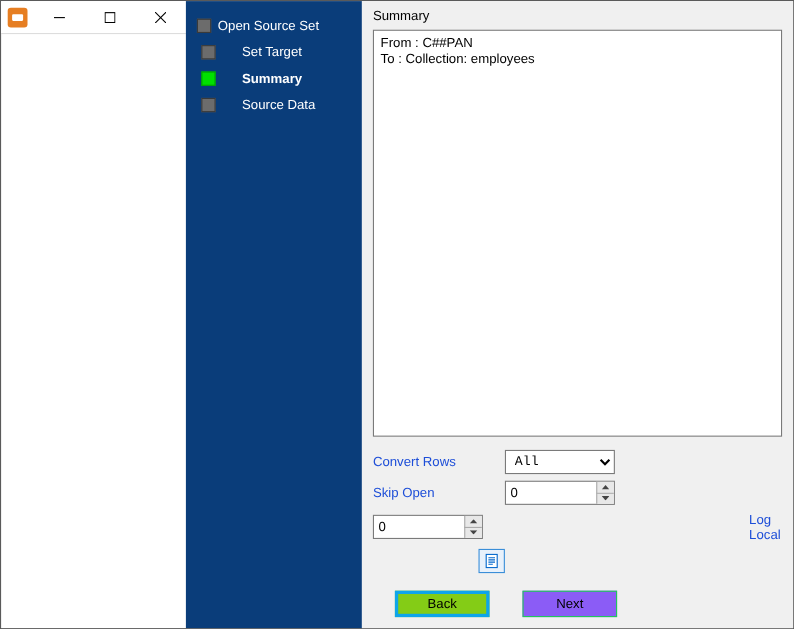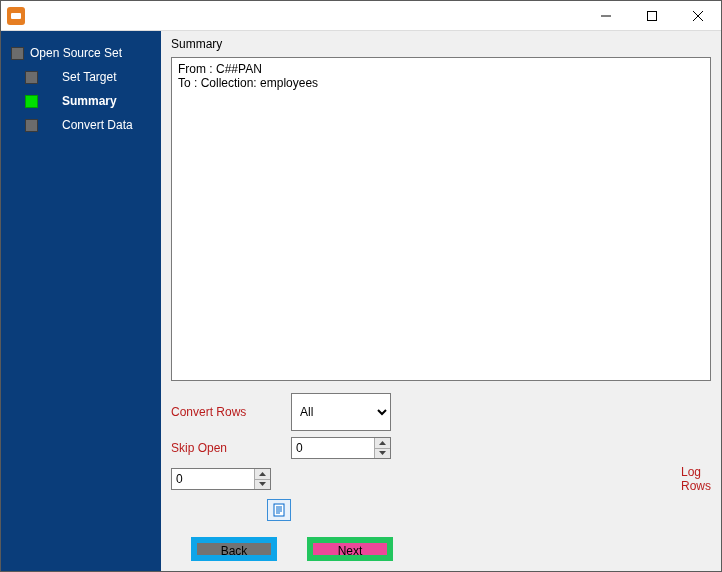--- a/index.html
+++ b/index.html
@@ -8,21 +8,20 @@
     font-family: "Segoe UI", Tahoma, sans-serif;
     font-size: 12px;
     background: #fff;
     overflow: hidden;
   }
   .window {
     width: 722px;
     height: 572px;
     border: 1px solid #5a5a5a;
     display: flex;
-    flex-direction: column;
     background: #fff;
   }
   .titlebar {
     height: 30px;
     background: #fff;
     display: flex;
     align-items: center;
     padding-left: 6px;
     border-bottom: 1px solid #ddd;
   }
@@ -78,21 +77,21 @@
     background: #6c6c6c;
     border: 1px solid #3a3a3a;
   }
   .step.active .box {
     background: #00e000;
     border: 1px solid #00a000;
   }
   .step.active .label {
     font-weight: bold;
   }
-  .step.child { margin-left: 14px; gap: 24px; }
+  .step.child { margin-left: 4px; gap: 24px; }
   .main {
     flex: 1;
     background: #f0f0f0;
     display: flex;
     flex-direction: column;
     padding: 6px 10px 10px 10px;
     gap: 6px;
   }
   .group-label {
     color: #000;
@@ -108,27 +107,27 @@
     color: #000;
     min-height: 0;
   }
   .form-rows {
     display: grid;
     grid-template-columns: 120px 1fr 30px;
     row-gap: 6px;
     align-items: center;
     margin-top: 6px;
   }
-  .form-label { color: #b91c1c; }
+  .form-label { color: #1d4ed8; }
   select.form-ctrl, input.form-ctrl {
-    height: 38px;
+    height: 22px;
     border: 1px solid #7a7a7a;
     background: #fff;
     padding: 1px 4px;
-    font-family: Liberation Sans, sans-serif;
+    font-family: Liberation Mono, monospace;
     font-size: 12px;
     width: 100%;
   }
   select.form-ctrl {
     width: 100px;
   }
   .spin-wrap {
     position: relative;
     width: 100px;
   }
@@ -173,28 +172,28 @@
   .footer-btns {
     display: flex;
     gap: 30px;
     justify-content: flex-start;
     margin-top: 10px;
     margin-left: 20px;
   }
   .footer-btns button {
     width: 86px;
     height: 24px;
-    border: 6px solid #0ea5e9;
-    background: #737373;
+    border: 3px solid #0ea5e9;
+    background: #84cc16;
     font-family: inherit;
     font-size: 12px;
   }
   .footer-btns button.primary {
-    border: 6px solid #22c55e;
-    background: #ec4899;
+    border: 1px solid #22c55e;
+    background: #8b5cf6;
   }
 </style>
 </head>
 <body>
 
 <div class="window">
   <div class="titlebar">
     <div class="titlebar-icon"></div>
     <span></span>
     <div class="titlebar-spacer"></div>
@@ -227,21 +226,21 @@
       <div class="step child">
         <div class="box"></div>
         <span class="label">Set Target</span>
       </div>
       <div class="step child active">
         <div class="box"></div>
         <span class="label">Summary</span>
       </div>
       <div class="step child">
         <div class="box"></div>
-        <span class="label">Convert Data</span>
+        <span class="label">Source Data</span>
       </div>
     </div>
 
     <div class="main">
       <div class="group-label">Summary</div>
       <div class="summary-box">From : C##PAN
 To : Collection: employees</div>
 
       <div class="form-rows">
 
@@ -285,21 +284,21 @@
               <div class="spin-btn">
                   <svg viewBox="0 0 7 4">
                     <polygon points="0,0 7,0 3.5,4" fill="#444"></polygon>
                   </svg>
                 </div>
             </div>
           </div>
         </div>
         <div></div>
 
-        <div class="form-label">Log Rows</div>
+        <div class="form-label">Log Local</div>
         <div class="browse-btn">
           <svg viewBox="0 0 14 14">
             <rect x="2" y="1" width="10" height="12" fill="#fff" stroke="#0066cc" stroke-width="1"></rect>
             <line x1="4" y1="4" x2="10" y2="4" stroke="#0066cc" stroke-width="1"></line>
             <line x1="4" y1="6" x2="10" y2="6" stroke="#0066cc" stroke-width="1"></line>
             <line x1="4" y1="8" x2="10" y2="8" stroke="#0066cc" stroke-width="1"></line>
             <line x1="4" y1="10" x2="8" y2="10" stroke="#0066cc" stroke-width="1"></line>
           </svg>
         </div>
       </div>

